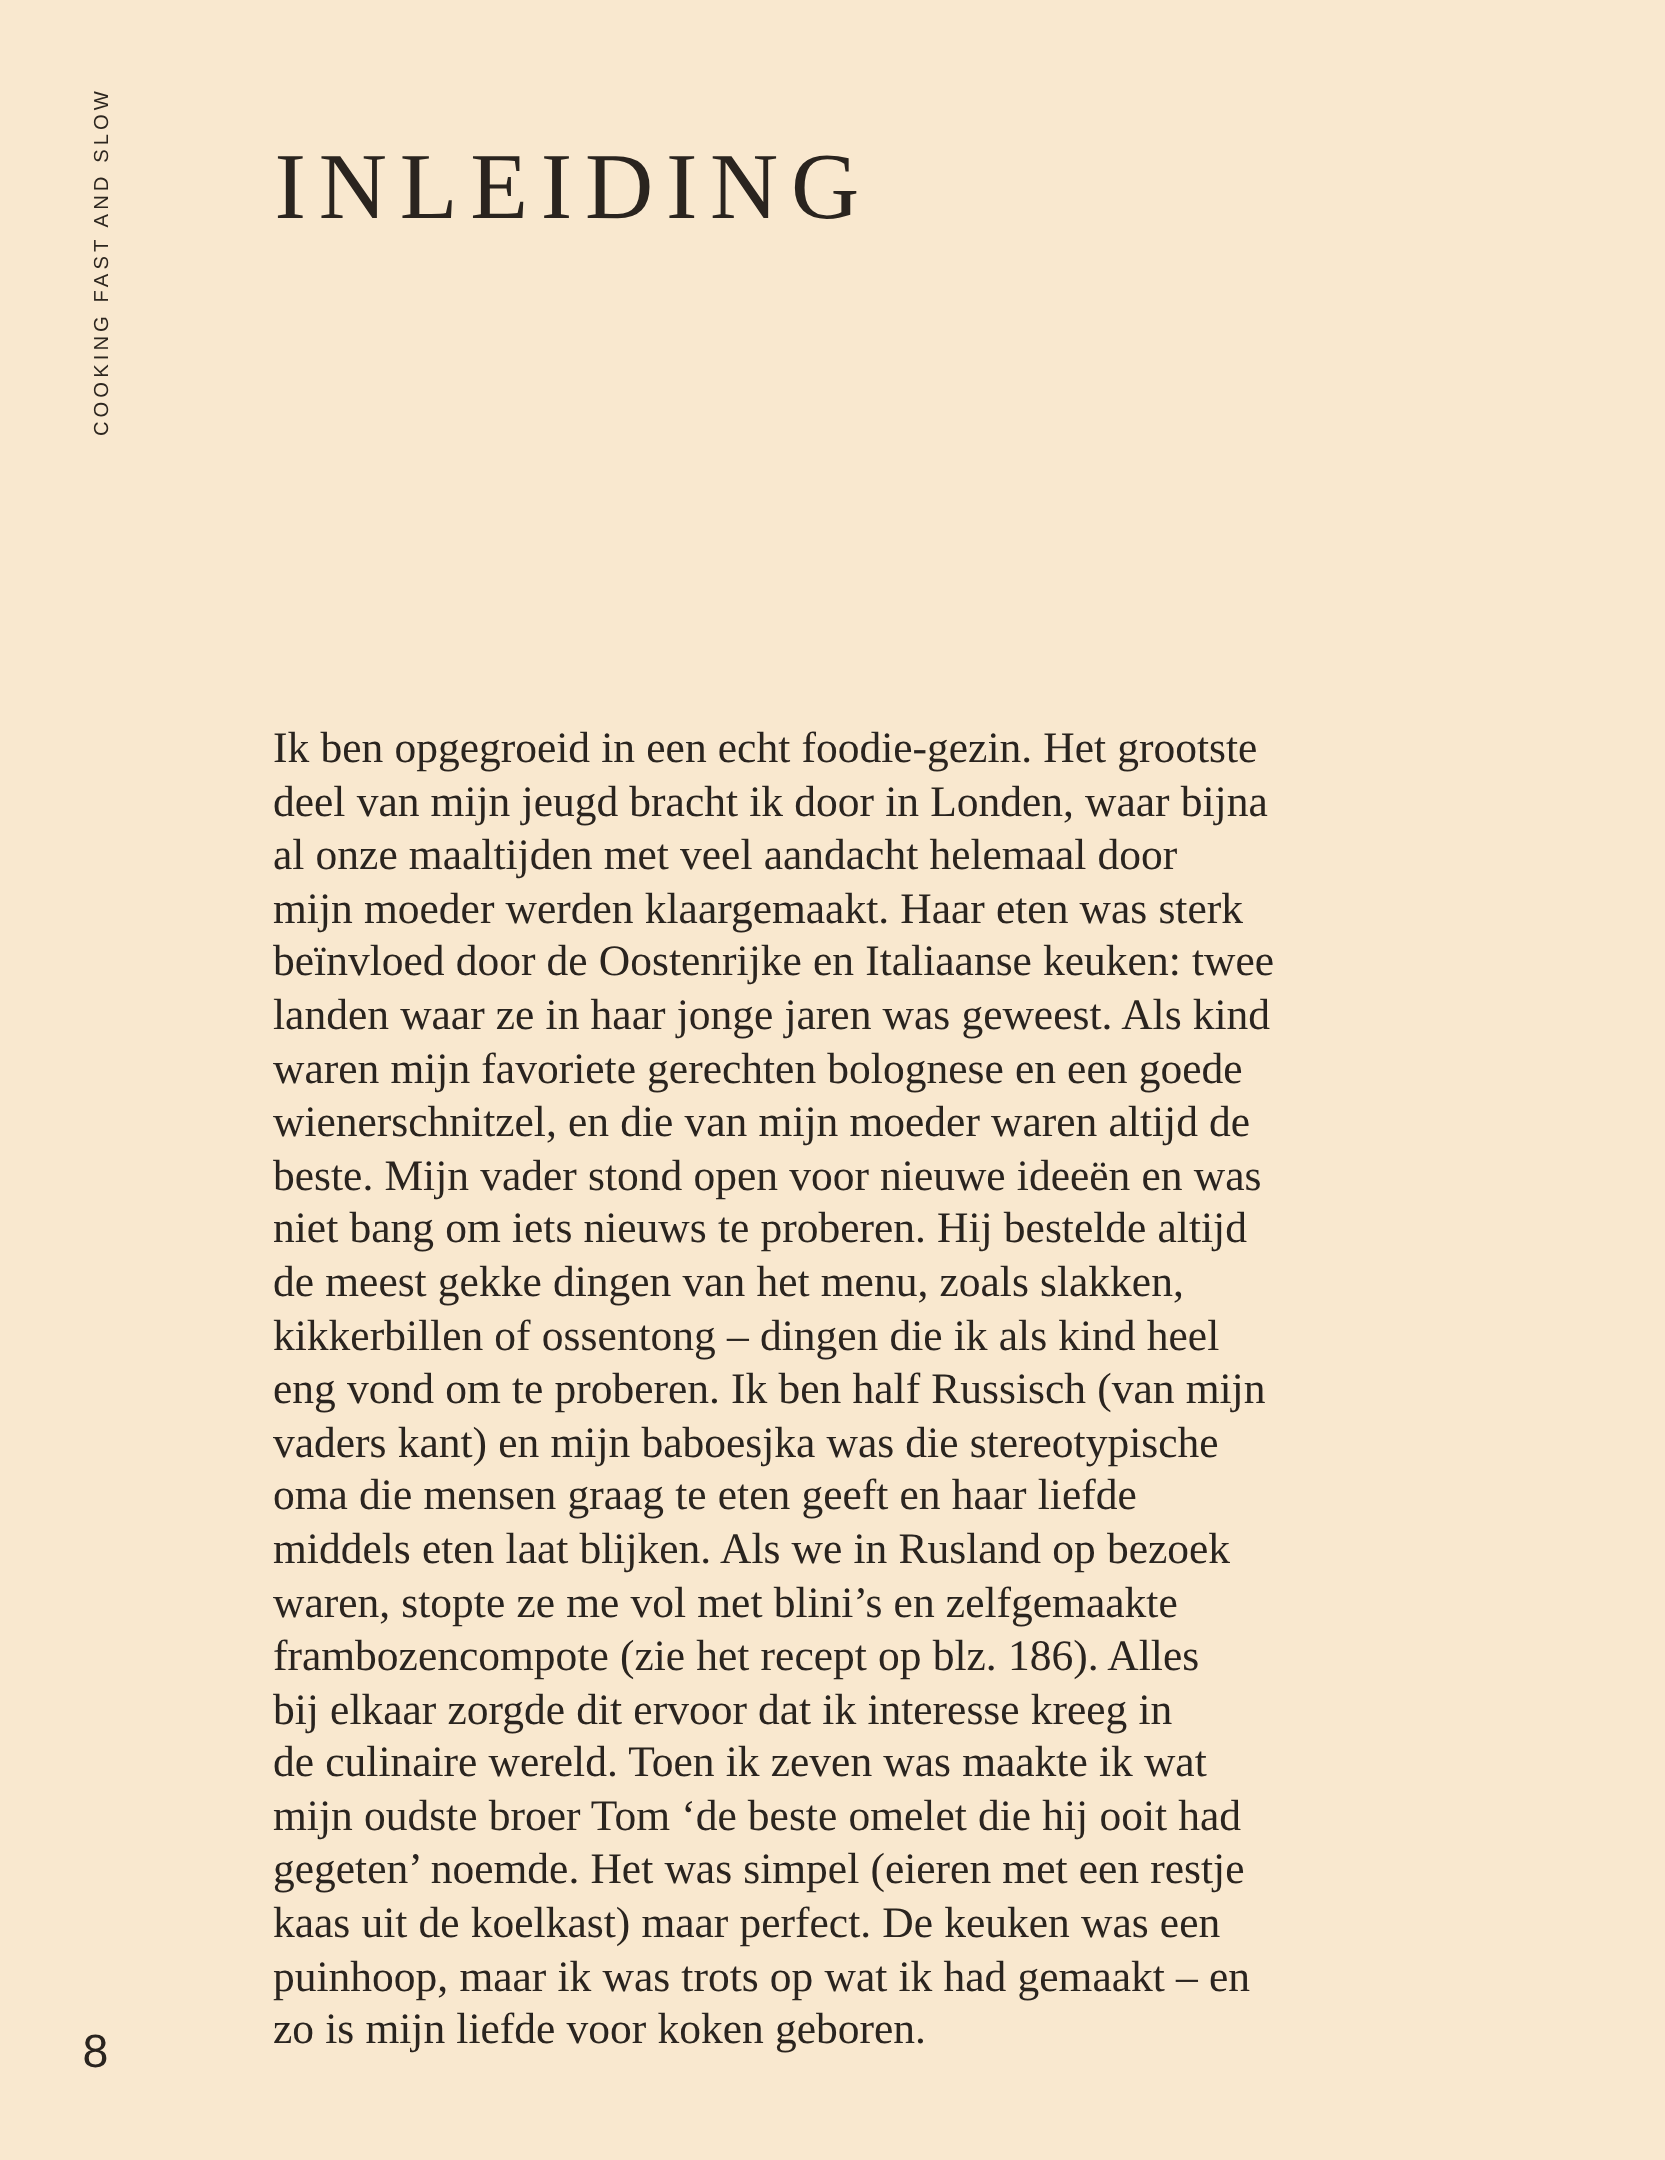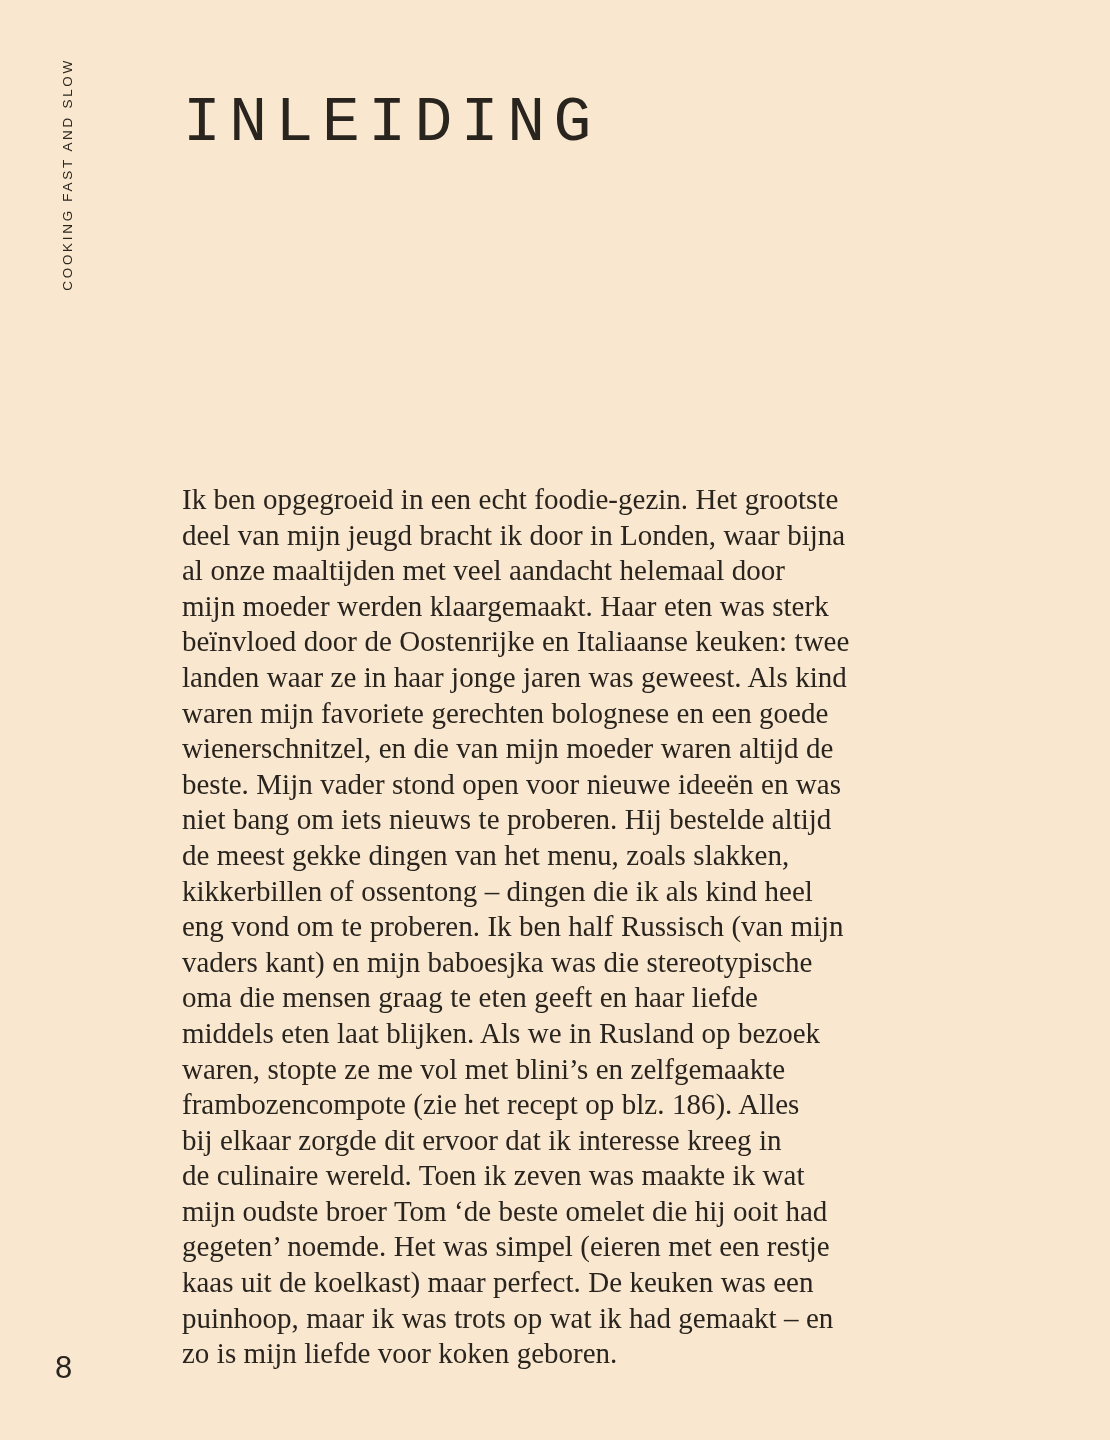--- a/index.html
+++ b/index.html
@@ -46,21 +46,21 @@
     letter-spacing: 2.7px;
     color: #2d261f;
     line-height: 1;
   }
 
   
   .chapter-title {
     position: absolute;
     left: 183px;
     top: 48px;
-    font-family: Liberation Mono, monospace;
+    font-family: Liberation Serif, serif;
     font-size: 63px;
     font-weight: 300;
     letter-spacing: 8.5px;
     color: #2a241f;
     line-height: 1.08;
     white-space: nowrap;
     text-align: center;
   }
 
   

